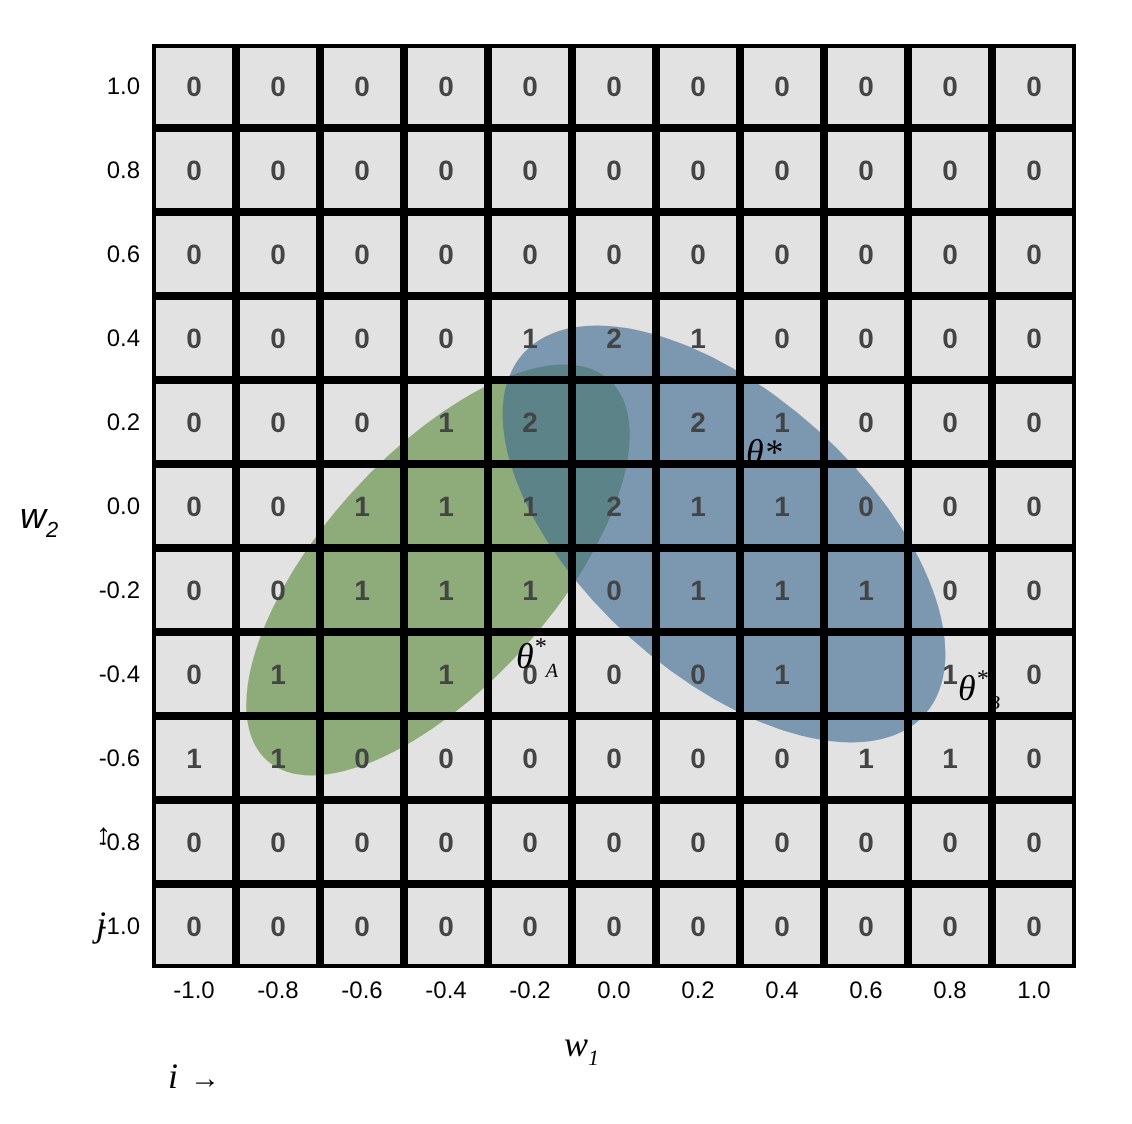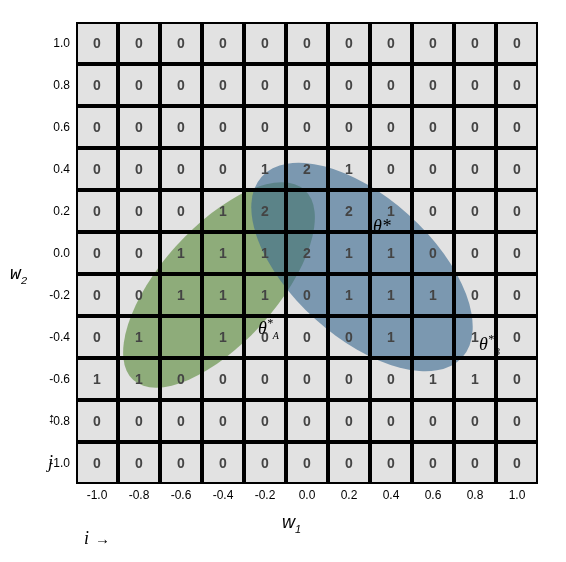--- a/index.html
+++ b/index.html
@@ -6,23 +6,23 @@
   .figure{position:relative;width:566px;height:562px}
   .grid-area{position:absolute;left:76px;top:22px;width:462px;height:462px}
   .grid-bg{position:absolute;left:0;top:0;width:100%;height:100%;background:#e2e2e2;border:2px solid #000;box-sizing:border-box}
   .grid{position:absolute;left:0;top:0;width:100%;height:100%;display:grid;grid-template-columns:repeat(11,1fr);grid-template-rows:repeat(11,1fr)}
   .cell{border:2px solid #000;box-sizing:border-box;display:flex;align-items:center;justify-content:center}
   .val{font-weight:600;font-size:14px;color:#444}
   .row-labels{position:absolute;left:40px;top:22px;width:34px;height:462px;display:grid;grid-template-rows:repeat(11,1fr)}
   .row-label{display:flex;align-items:center;justify-content:flex-end;font-size:12px;color:#000;padding-right:4px}
   .col-labels{position:absolute;left:76px;top:488px;width:462px;height:18px;display:grid;grid-template-columns:repeat(11,1fr)}
   .col-label{display:flex;align-items:flex-start;justify-content:center;font-size:12px;color:#000}
-  .axis-y{position:absolute;left:10px;top:264px;font-size:18px;font-style:italic;font-family:Liberation Mono, monospace}
+  .axis-y{position:absolute;left:10px;top:248px;font-size:18px;font-style:italic;font-family:Liberation Sans, sans-serif}
   .axis-y sub{font-size:11px}
-  .axis-x{position:absolute;left:282px;top:512px;font-size:18px;font-style:italic;font-family:Liberation Sans, sans-serif}
+  .axis-x{position:absolute;left:282px;top:512px;font-size:18px;font-style:italic;font-family:Liberation Serif, serif}
   .axis-x sub{font-size:11px}
   .corner-j{position:absolute;left:48px;top:210px;font-size:18px;font-style:italic;font-family:Georgia,serif}
   .corner-j-arrow{position:absolute;left:0;top:-22px;font-size:15px;font-style:normal}
   .corner-i{position:absolute;left:84px;top:528px;font-size:18px;font-style:italic;font-family:Georgia,serif}
   .corner-i span.arr{font-style:normal;font-size:15px;margin-left:6px}
   .ellipses{position:absolute;left:0;top:0;width:100%;height:100%;pointer-events:none}
   .theta-label{font-family:Georgia,serif;font-size:18px;color:#000;font-style:italic}
   .theta-star{position:absolute;left:297px;top:194px}
   .theta-a{position:absolute;left:182px;top:294px}
   .theta-b{position:absolute;left:403px;top:310px}

